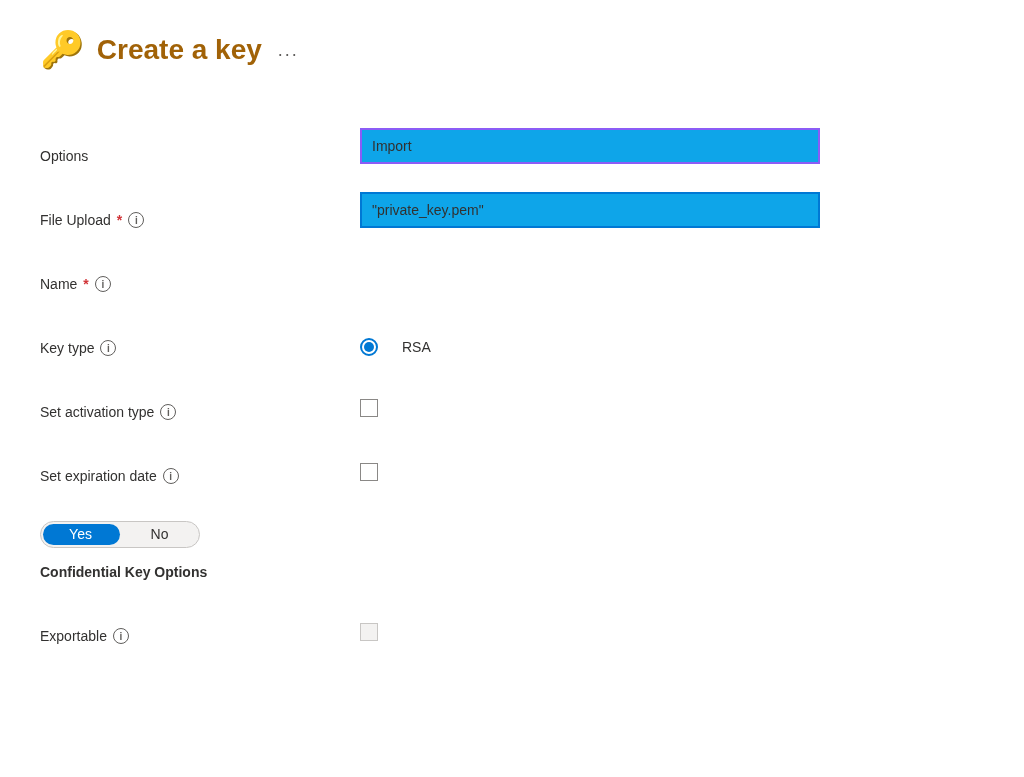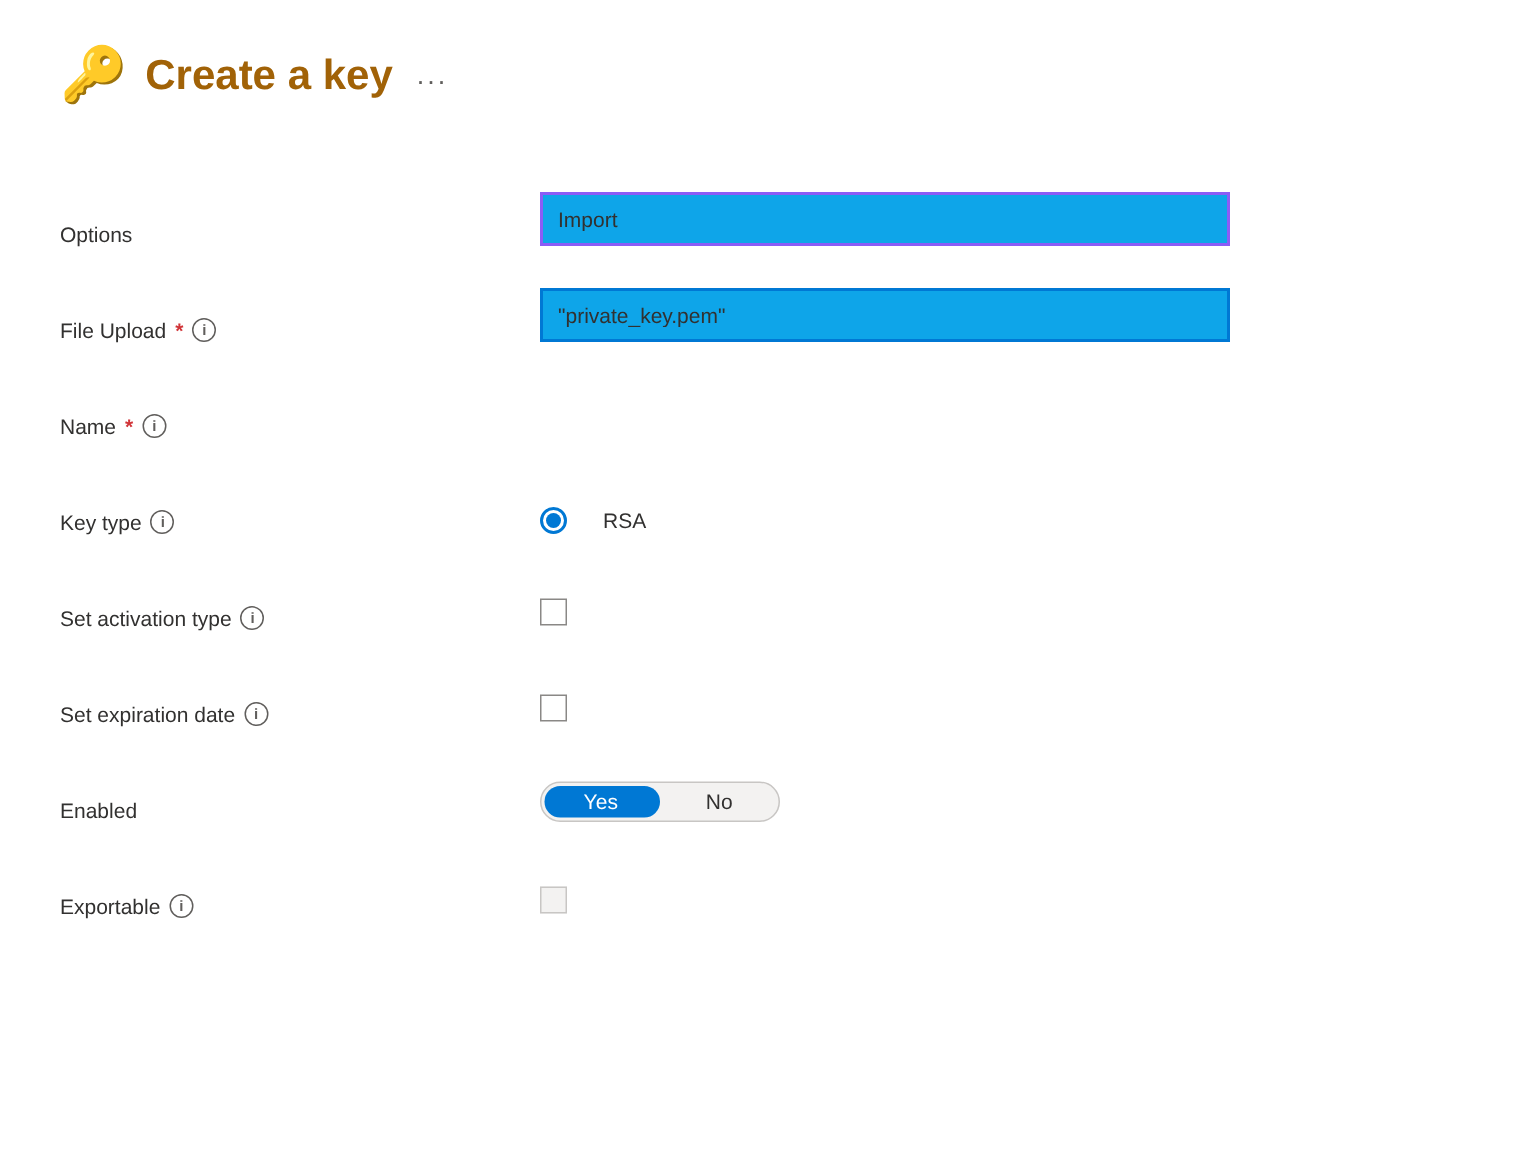--- a/index.html
+++ b/index.html
@@ -298,32 +298,30 @@
     <div class="form-label">
       <span>Set expiration date</span>
       <span class="info-icon">i</span>
     </div>
     <div class="form-control">
       <input type="checkbox" class="checkbox-input" style="">
     </div>
   </div>
 
   <div class="form-row">
-    <div class="form-label">
-      <span>Enabled</span>
-    </div>
     <div class="form-control">
       <div class="toggle-switch">
         <div class="toggle-slider"></div>
         <div class="toggle-option active">Yes</div>
         <div class="toggle-option inactive">No</div>
       </div>
     </div>
   </div>
 
+  <div class="section-heading">Confidential Key Options</div>
 
   <div class="form-row">
     <div class="form-label">
       <span>Exportable</span>
       <span class="info-icon">i</span>
     </div>
     <div class="form-control">
       <input type="checkbox" class="checkbox-disabled" disabled="" style="">
     </div>
   </div>

